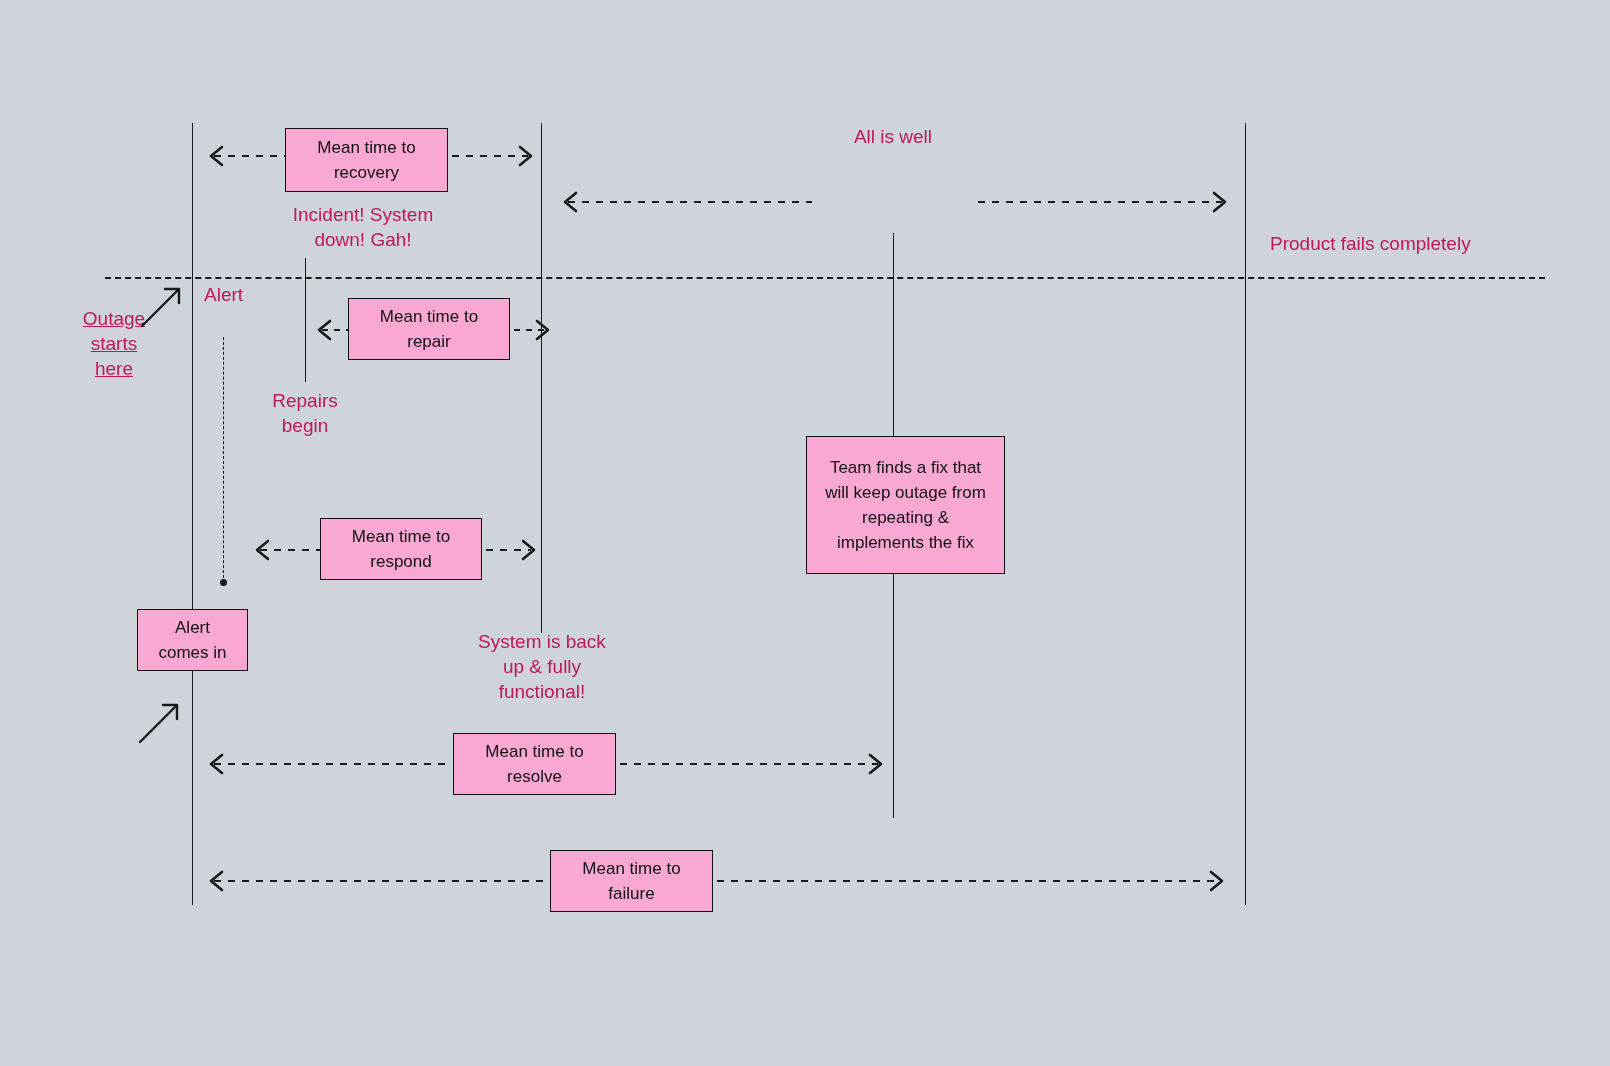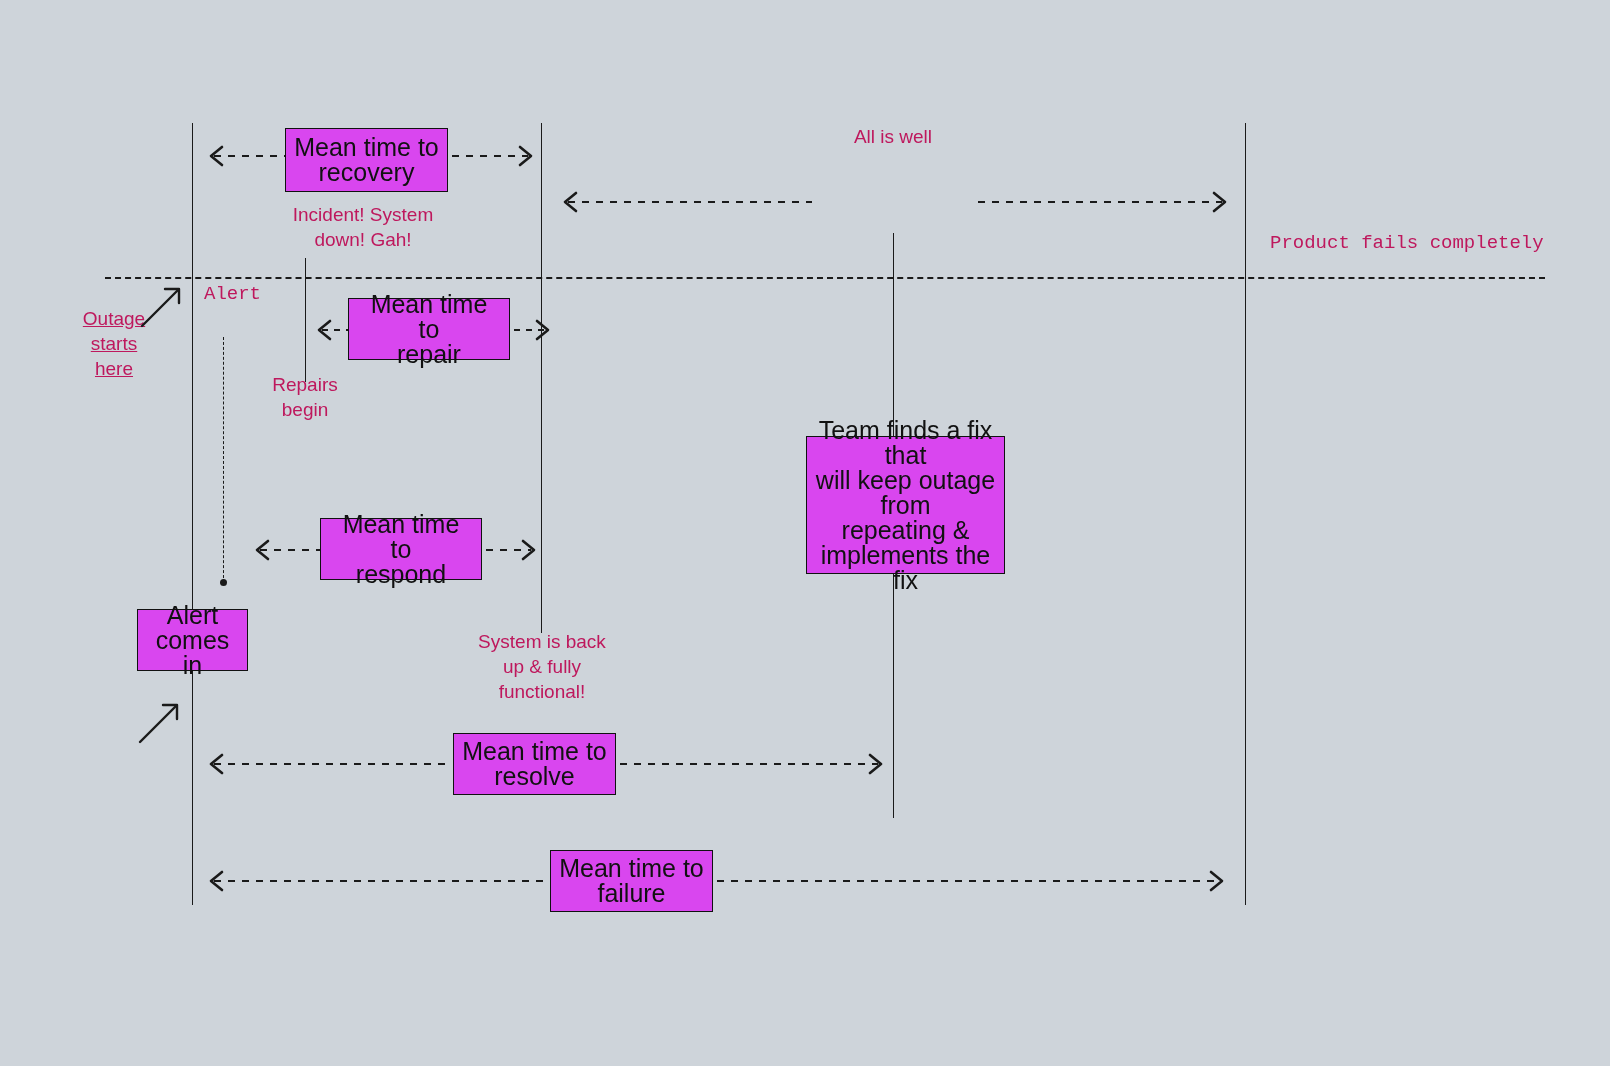--- a/index.html
+++ b/index.html
@@ -32,44 +32,43 @@
   }
   .dot {
     position: absolute;
     width: 7px;
     height: 7px;
     border-radius: 50%;
     background: #1a1a1a;
   }
   .box {
     position: absolute;
-    background: #d946ef;
+    background: #f9a8d4;
     border: 1.6px solid #111;
     box-sizing: border-box;
     display: flex;
     align-items: center;
     justify-content: center;
     text-align: center;
     color: #111;
-    font-size: 25px;
+    font-size: 17px;
     line-height: 25px;
     padding: 4px 8px;
     white-space: pre-line;
   }
   .label {
     position: absolute;
     color: #be185d;
     font-size: 19px;
     line-height: 25px;
     text-align: center;
     white-space: pre-line;
   }
   .label.left-align {
     text-align: left;
-    font-family: Liberation Mono, monospace;
   }
   .arrow-svg {
     position: absolute;
     overflow: visible;
   }
   .arrow-svg line {
     stroke: #1a1a1a;
     stroke-width: 2.2;
   }
   .arrow-svg polyline {
@@ -152,21 +151,21 @@
     <line x1="10" y1="12" x2="40" y2="12" stroke-dasharray="6,6"></line>
     <polyline points="18,3 7,12 18,21"></polyline>
   </svg>
   <div class="box" style="left:348px; top:298px; width:162px; height:62px;">Mean time to
 repair</div>
   <svg class="arrow-svg" style="left:514px; top:318px; width:42px; height:24px;" viewBox="0 0 42 24">
     <line x1="0" y1="12" x2="31" y2="12" stroke-dasharray="6,6"></line>
     <polyline points="23,3 34,12 23,21"></polyline>
   </svg>
 
-  <div class="label" style="left:240px; top:372px; width:130px;">Repairs
+  <div class="label" style="left:240px; top:388px; width:130px;">Repairs
 begin</div>
 
   <div class="box" style="left:806px; top:436px; width:199px; height:138px;text-align:center;">Team finds a fix that
 will keep outage from
 repeating &amp;
 implements the fix</div>
 
   <svg class="arrow-svg" style="left:250px; top:538px; width:72px; height:24px;" viewBox="0 0 72 24">
     <line x1="10" y1="12" x2="72" y2="12" stroke-dasharray="7,7"></line>
     <polyline points="18,3 7,12 18,21"></polyline>

